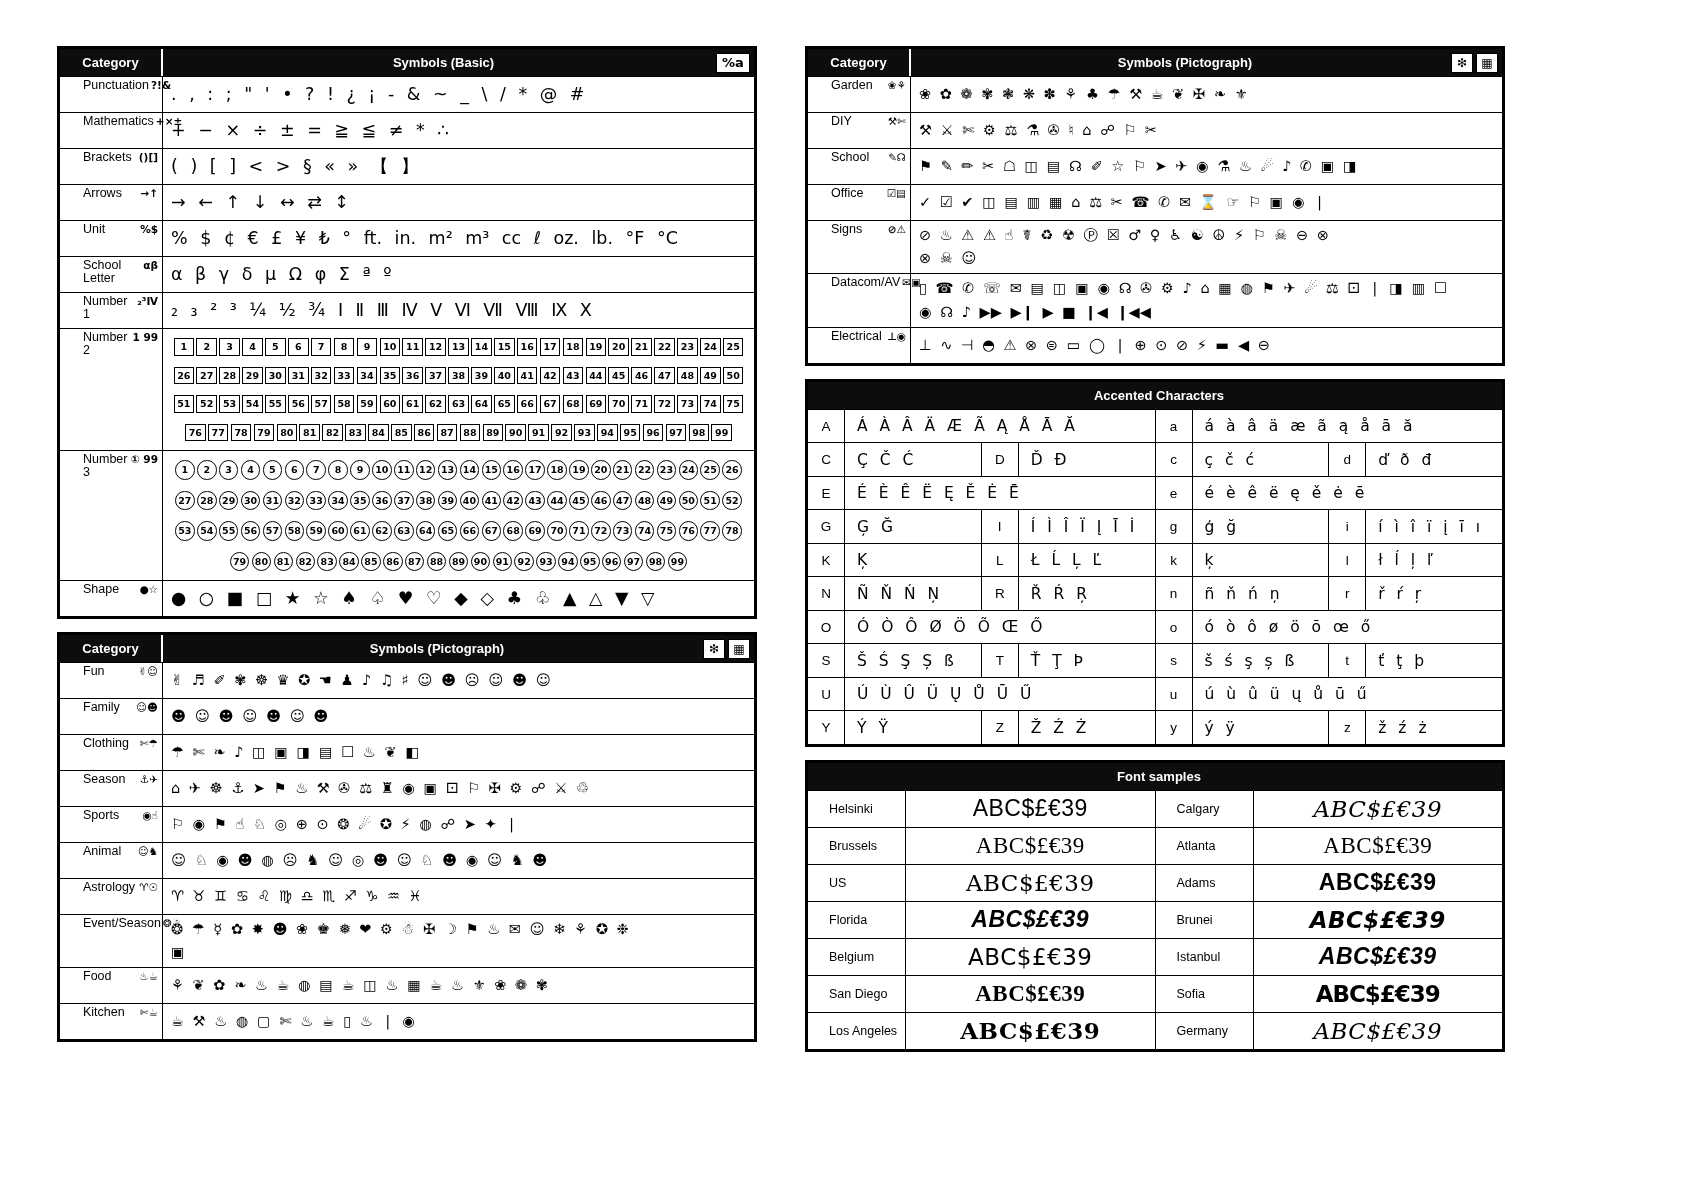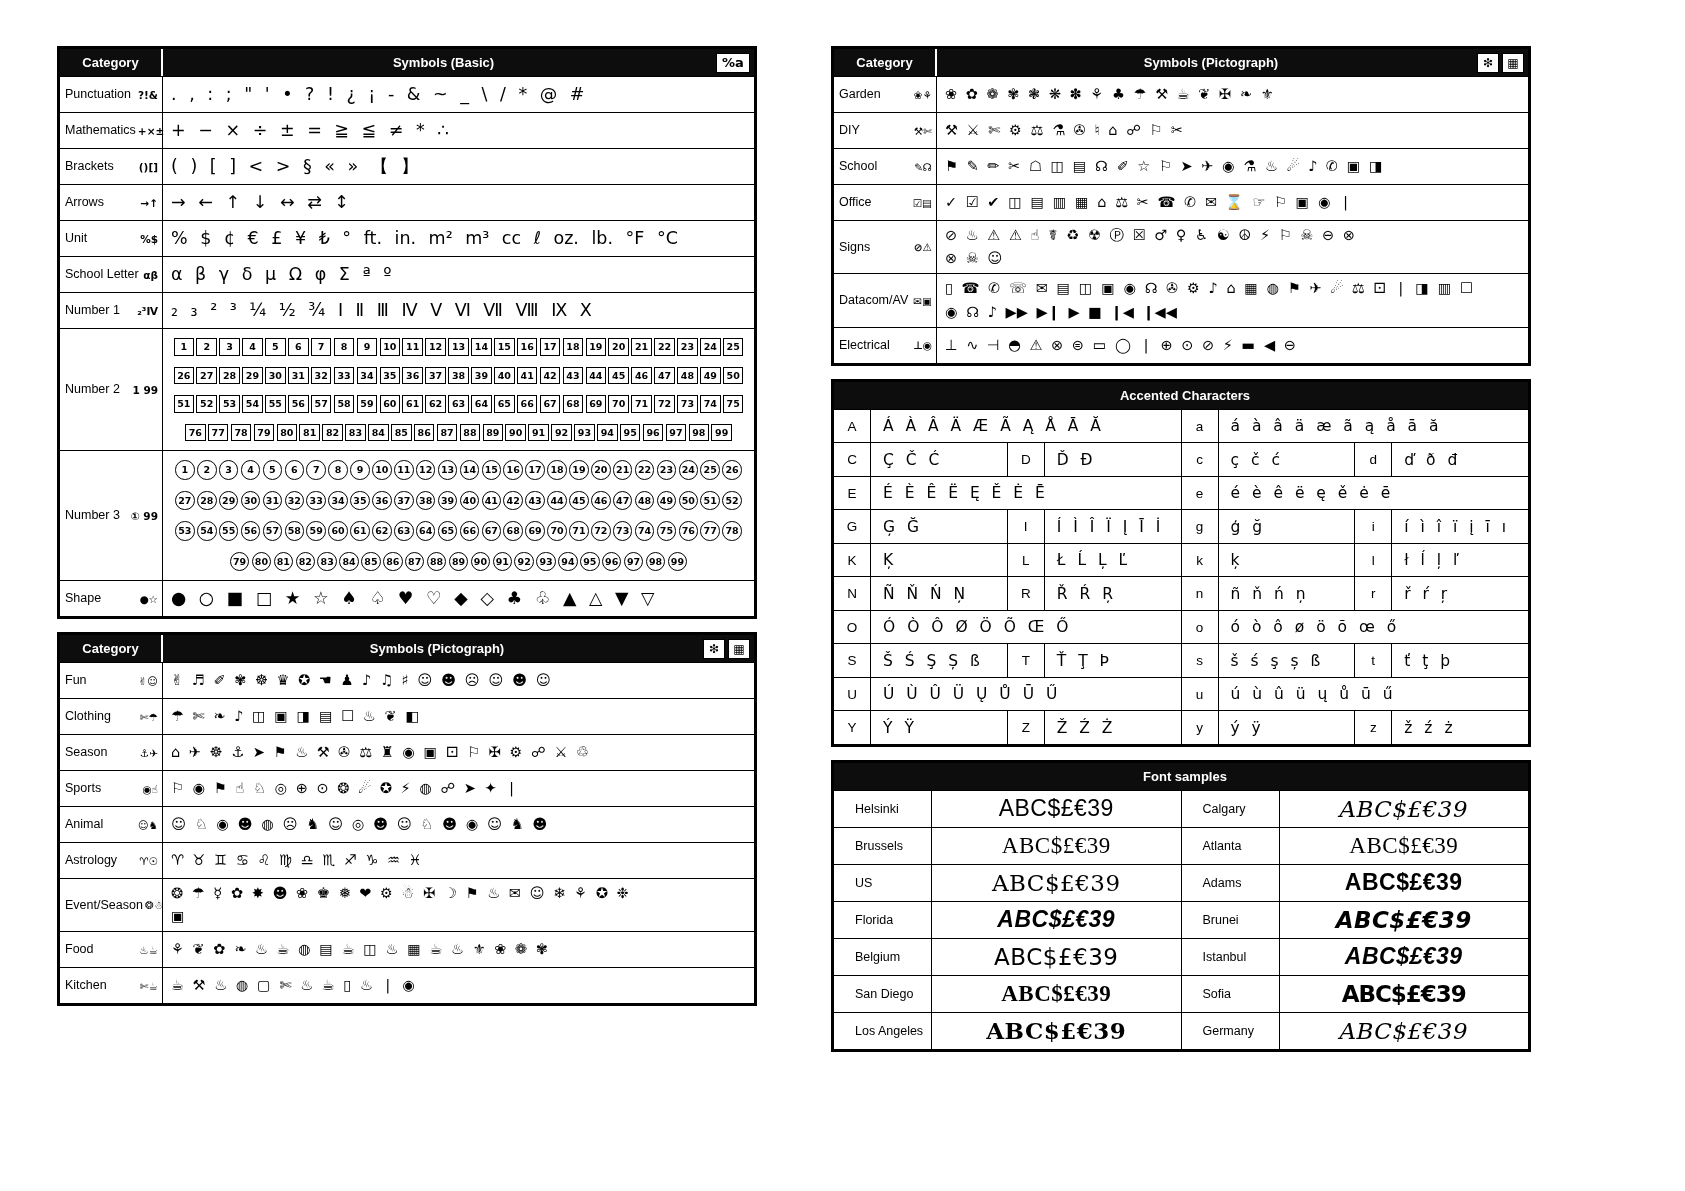--- a/index.html
+++ b/index.html
@@ -2,43 +2,43 @@
 <html><head>
 <meta charset="utf-8">
 <style>
   * { box-sizing: border-box; }
   html,body { margin:0; padding:0; background:#fff; }
   body {
     width:1685px; height:1191px;
     font-family:"Liberation Sans", sans-serif;
     color:#000; overflow:hidden;
   }
-  .page { display:flex; gap:74px; padding:46px 0 0 57px; }
+  .page { display:flex; gap:48px; padding:46px 0 0 57px; }
   .col { width:700px; display:flex; flex-direction:column; }
   .col > section + section { margin-top:13px; }
 
   section.table { border:3px solid #000; background:#fff; }
 
   .tbl-header { display:flex; align-items:stretch; background:#0d0d0d; color:#fff; height:27px; }
   .hdr-cat { width:103px; display:flex; align-items:center; justify-content:center;
              font-weight:bold; font-size:13px; border-right:2px solid #fff; }
   .hdr-title { flex:1; display:flex; align-items:center; justify-content:center;
                font-weight:bold; font-size:13px;padding-left:8px; }
   .hdr-icons { display:flex; align-items:center; gap:3px; padding-right:4px; }
   .hdr-iconbox { background:#fff; color:#000; border:1.5px solid #000;
                  min-width:22px; height:20px; padding:0 2px;
                  display:flex; align-items:center; justify-content:center;
                  font-weight:bold; font-size:12px;
                  font-family:"DejaVu Sans", sans-serif; }
   .hdr-iconbox.wide { min-width:34px; font-size:13px; }
 
   .sym-row { display:flex; border-top:1.6px solid #000; min-height:36px; }
   .cat-cell { width:103px; flex:0 0 103px; border-right:1.6px solid #000;
-              display:flex; align-items:center; justify-content:space-between;
-              padding:2px 4px 2px 5px; }
+              display:flex; align-items:flex-start; justify-content:space-between;
+              padding:2px 4px 2px 23px; }
   .cat-name { font-size:12.5px; line-height:1.05; }
   .cat-icon { font-size:10.5px; font-weight:bold; white-space:nowrap; margin-left:2px;
               font-family:"DejaVu Sans", sans-serif; }
   .sym-cell { flex:1; display:flex; flex-direction:column; justify-content:center;
               padding:3px 8px; }
   .sym-line { font-family:"DejaVu Sans", sans-serif; font-size:17.5px;
               word-spacing:7px; line-height:1.4; white-space:normal; }
   .picto .sym-line { font-size:14.5px; word-spacing:4px; line-height:1.6; }
 
   .num-cell { flex-direction:row; flex-wrap:wrap; align-content:center;
@@ -401,20 +401,29 @@
             <div class="cat-cell">
               <div class="cat-name">Fun</div>
               <div class="cat-icon">✌☺</div>
             </div>
             <div class="sym-cell">
               <div class="sym-line">✌ ♬ ✐ ✾ ☸ ♛ ✪ ☚ ♟ ♪ ♫ ♯ ☺ ☻ ☹ ☺ ☻ ☺</div>
             </div>
           </div>
           <div class="sym-row">
             <div class="cat-cell">
+              <div class="cat-name">Family</div>
+              <div class="cat-icon">☺☻</div>
+            </div>
+            <div class="sym-cell">
+              <div class="sym-line">☻ ☺ ☻ ☺ ☻ ☺ ☻</div>
+            </div>
+          </div>
+          <div class="sym-row">
+            <div class="cat-cell">
               <div class="cat-name">Clothing</div>
               <div class="cat-icon">✄☂</div>
             </div>
             <div class="sym-cell">
               <div class="sym-line">☂ ✄ ❧ ♪ ◫ ▣ ◨ ▤ ☐ ♨ ❦ ◧</div>
             </div>
           </div>
           <div class="sym-row">
             <div class="cat-cell">
               <div class="cat-name">Season</div>

